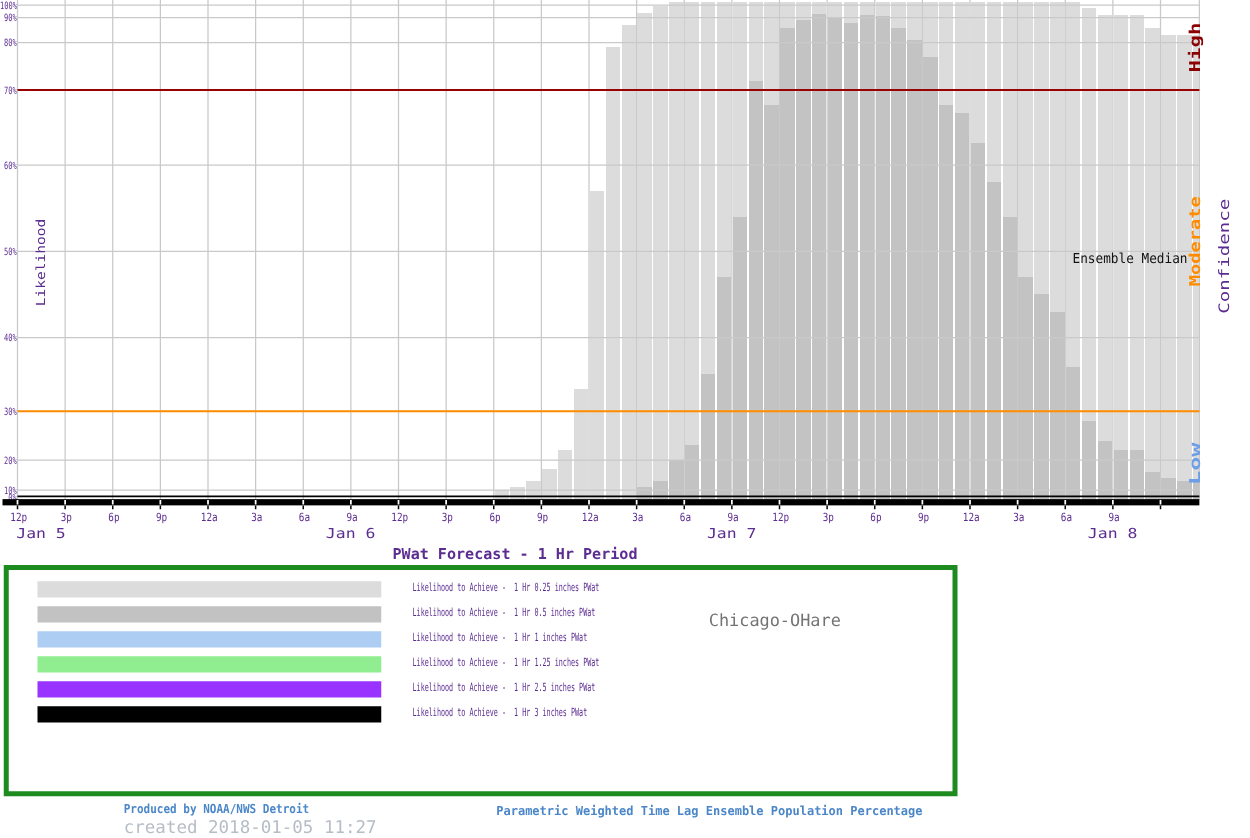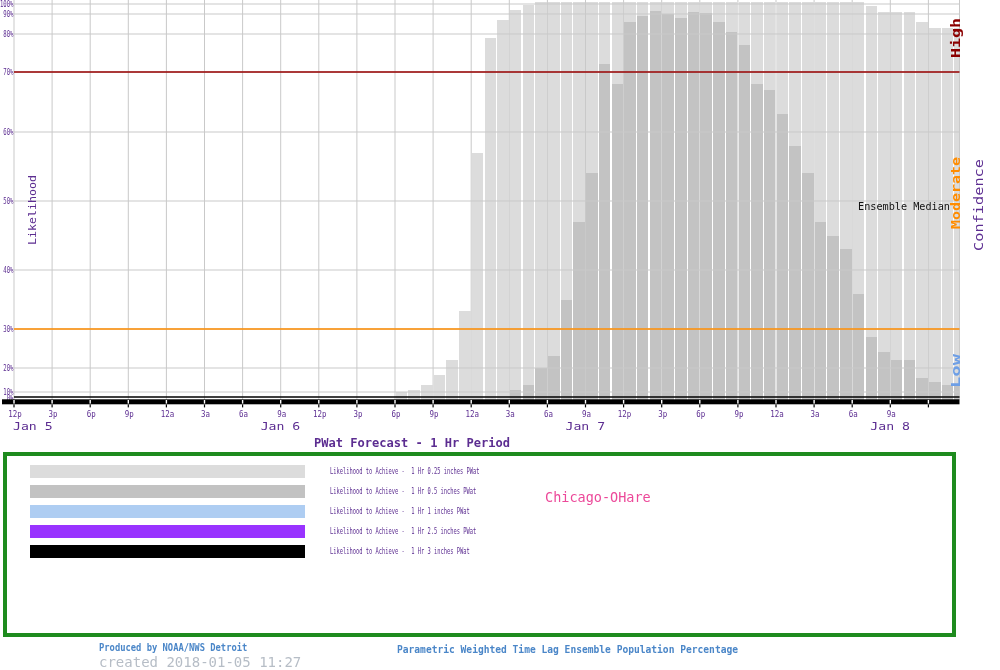--- a/index.html
+++ b/index.html
@@ -1,26 +1,26 @@
 <!DOCTYPE html>
 <html><head>
 <meta charset="utf-8">
 <style>
   html,body{margin:0;padding:0;background:#ffffff;}
   body{width:1000px;height:670px;overflow:hidden;position:relative;
        font-family:"DejaVu Sans Mono","Liberation Mono",monospace;}
   .stage{position:absolute;left:0;top:0;width:1000px;height:670px;background:#fff;}
   svg text{font-family:"DejaVu Sans Mono","Liberation Mono",monospace;}
-  .legend-box{position:absolute;left:3px;top:452px;width:953px;height:185px;
+  .legend-box{position:absolute;left:3px;top:452px;width:763px;height:185px;
       box-sizing:border-box;border:4px solid #1e8b1e;padding-top:5px;background:#fff;}
   .lrow{height:20px;display:flex;align-items:center;}
   .swatch{width:275px;height:13px;margin-left:23px;flex:none;}
   .ltxt{margin-left:25px;font-size:9px;color:#5c2d91;white-space:pre;
       transform:scaleX(0.6);transform-origin:0 50%;}
-  .station{position:absolute;left:538px;top:33px;font-size:13.5px;color:#ec4899;white-space:pre;}
+  .station{position:absolute;left:560px;top:33px;font-size:13.5px;color:#737373;white-space:pre;}
   .footer-produced{position:absolute;left:99px;top:642px;font-size:10px;font-weight:bold;
       color:#4a86c8;white-space:pre;transform:scaleX(0.88);transform-origin:0 0;}
   .footer-created{position:absolute;left:99px;top:654px;font-size:14px;color:#b6bdc6;white-space:pre;}
   .footer-method{position:absolute;left:397px;top:644px;font-size:10px;font-weight:bold;
       color:#4a86c8;white-space:pre;transform:scaleX(0.96);transform-origin:0 0;}
 </style>
 </head>
 <body>
 
 <div class="stage">
@@ -261,20 +261,24 @@
         </div>
         <div class="lrow">
           <span class="swatch" style="background: rgb(194, 194, 194);"></span>
           <span class="ltxt">Likelihood to Achieve -  1 Hr 0.5 inches PWat</span>
         </div>
         <div class="lrow">
           <span class="swatch" style="background: rgb(174, 205, 242);"></span>
           <span class="ltxt">Likelihood to Achieve -  1 Hr 1 inches PWat</span>
         </div>
         <div class="lrow">
+          <span class="swatch" style="background: rgb(144, 238, 144);"></span>
+          <span class="ltxt">Likelihood to Achieve -  1 Hr 1.25 inches PWat</span>
+        </div>
+        <div class="lrow">
           <span class="swatch" style="background: rgb(153, 51, 255);"></span>
           <span class="ltxt">Likelihood to Achieve -  1 Hr 2.5 inches PWat</span>
         </div>
         <div class="lrow">
           <span class="swatch" style="background: rgb(0, 0, 0);"></span>
           <span class="ltxt">Likelihood to Achieve -  1 Hr 3 inches PWat</span>
         </div>
       </div>
     <div class="station">Chicago-OHare</div>
   </div>

